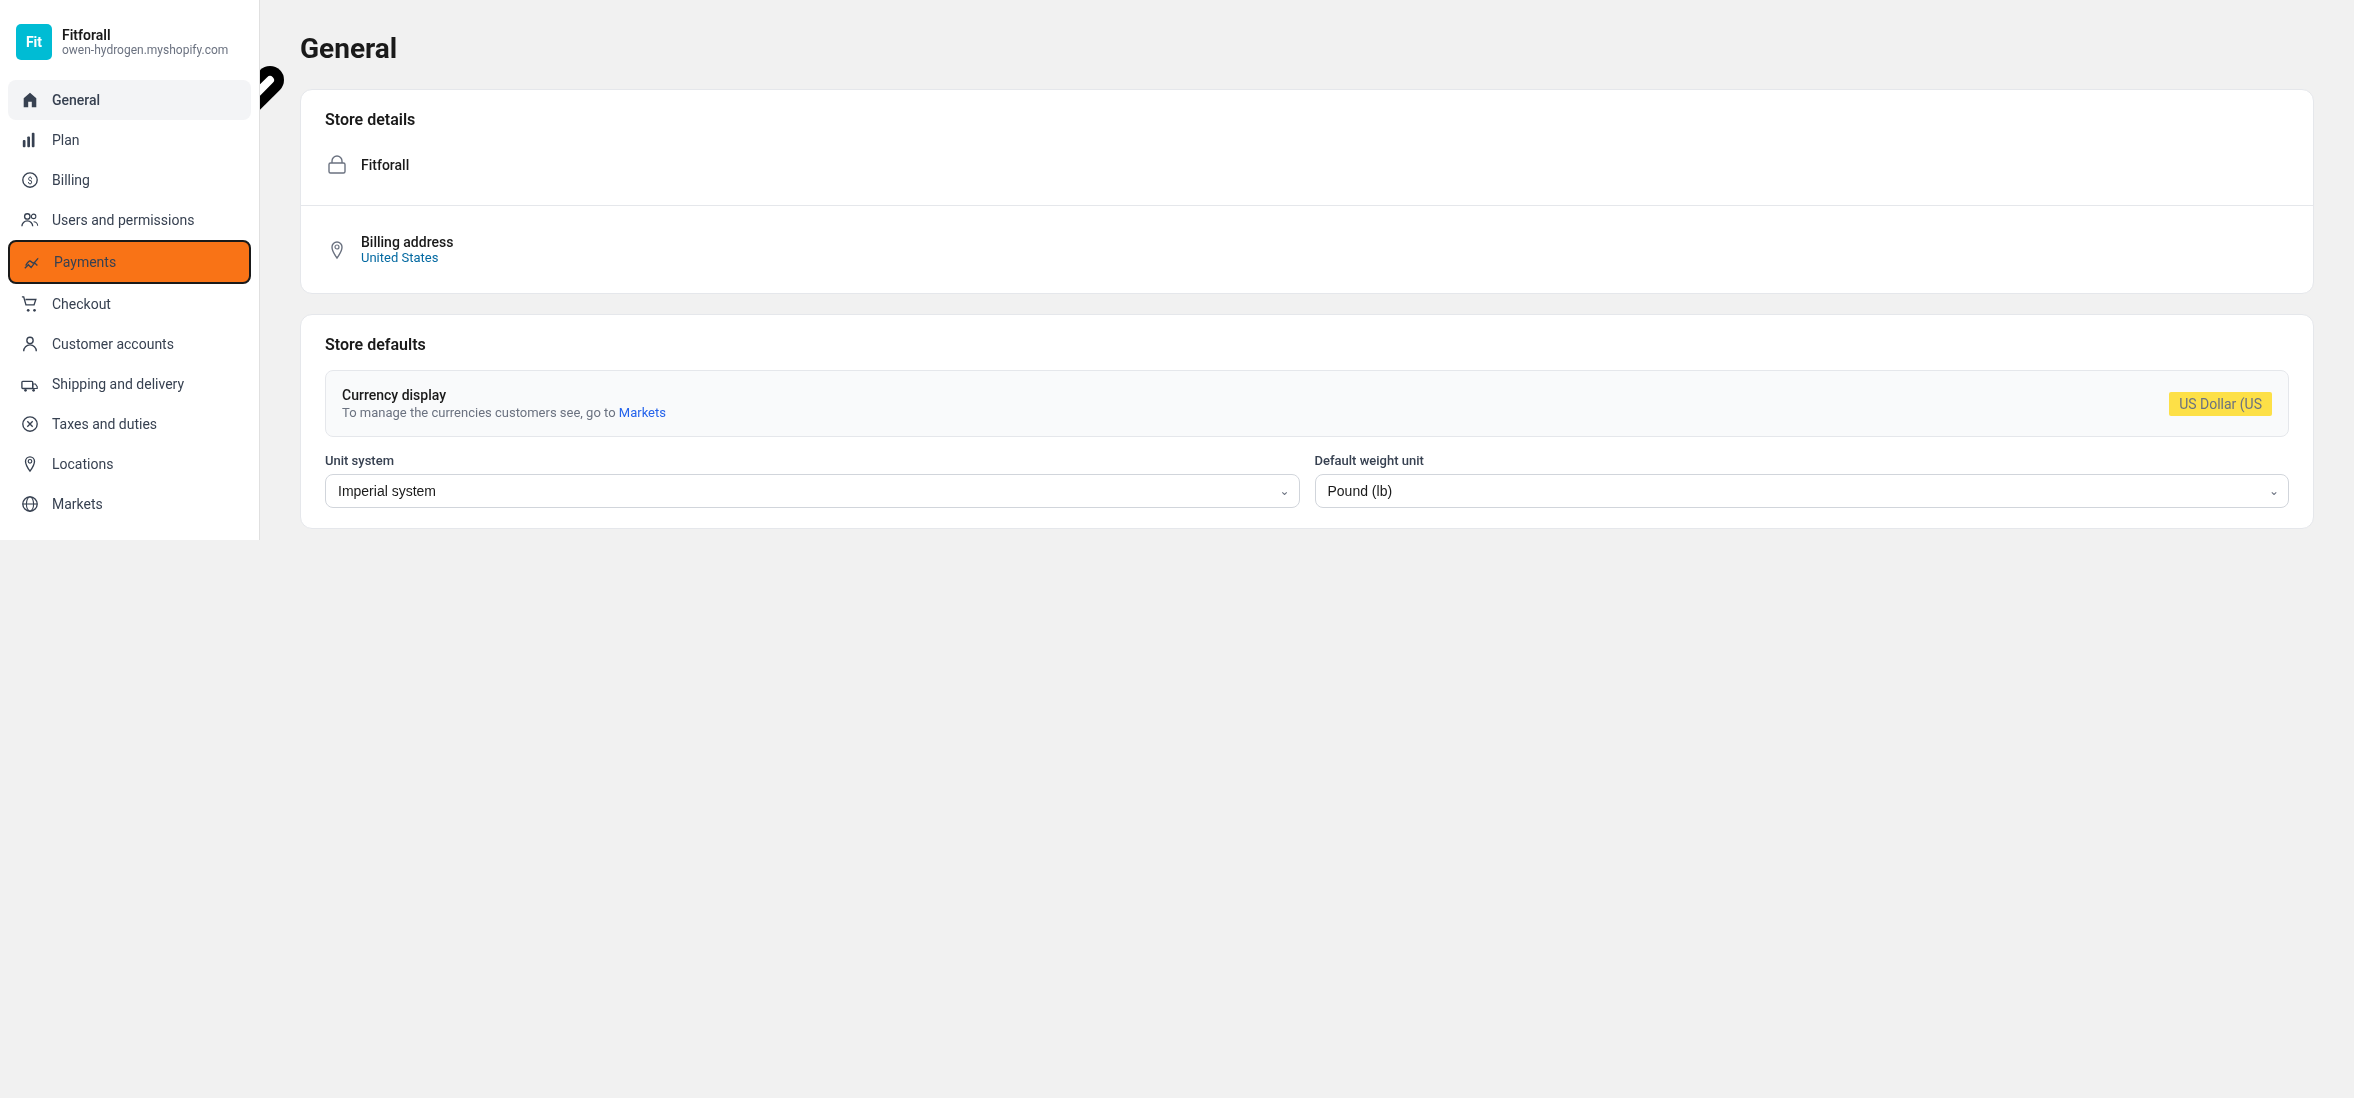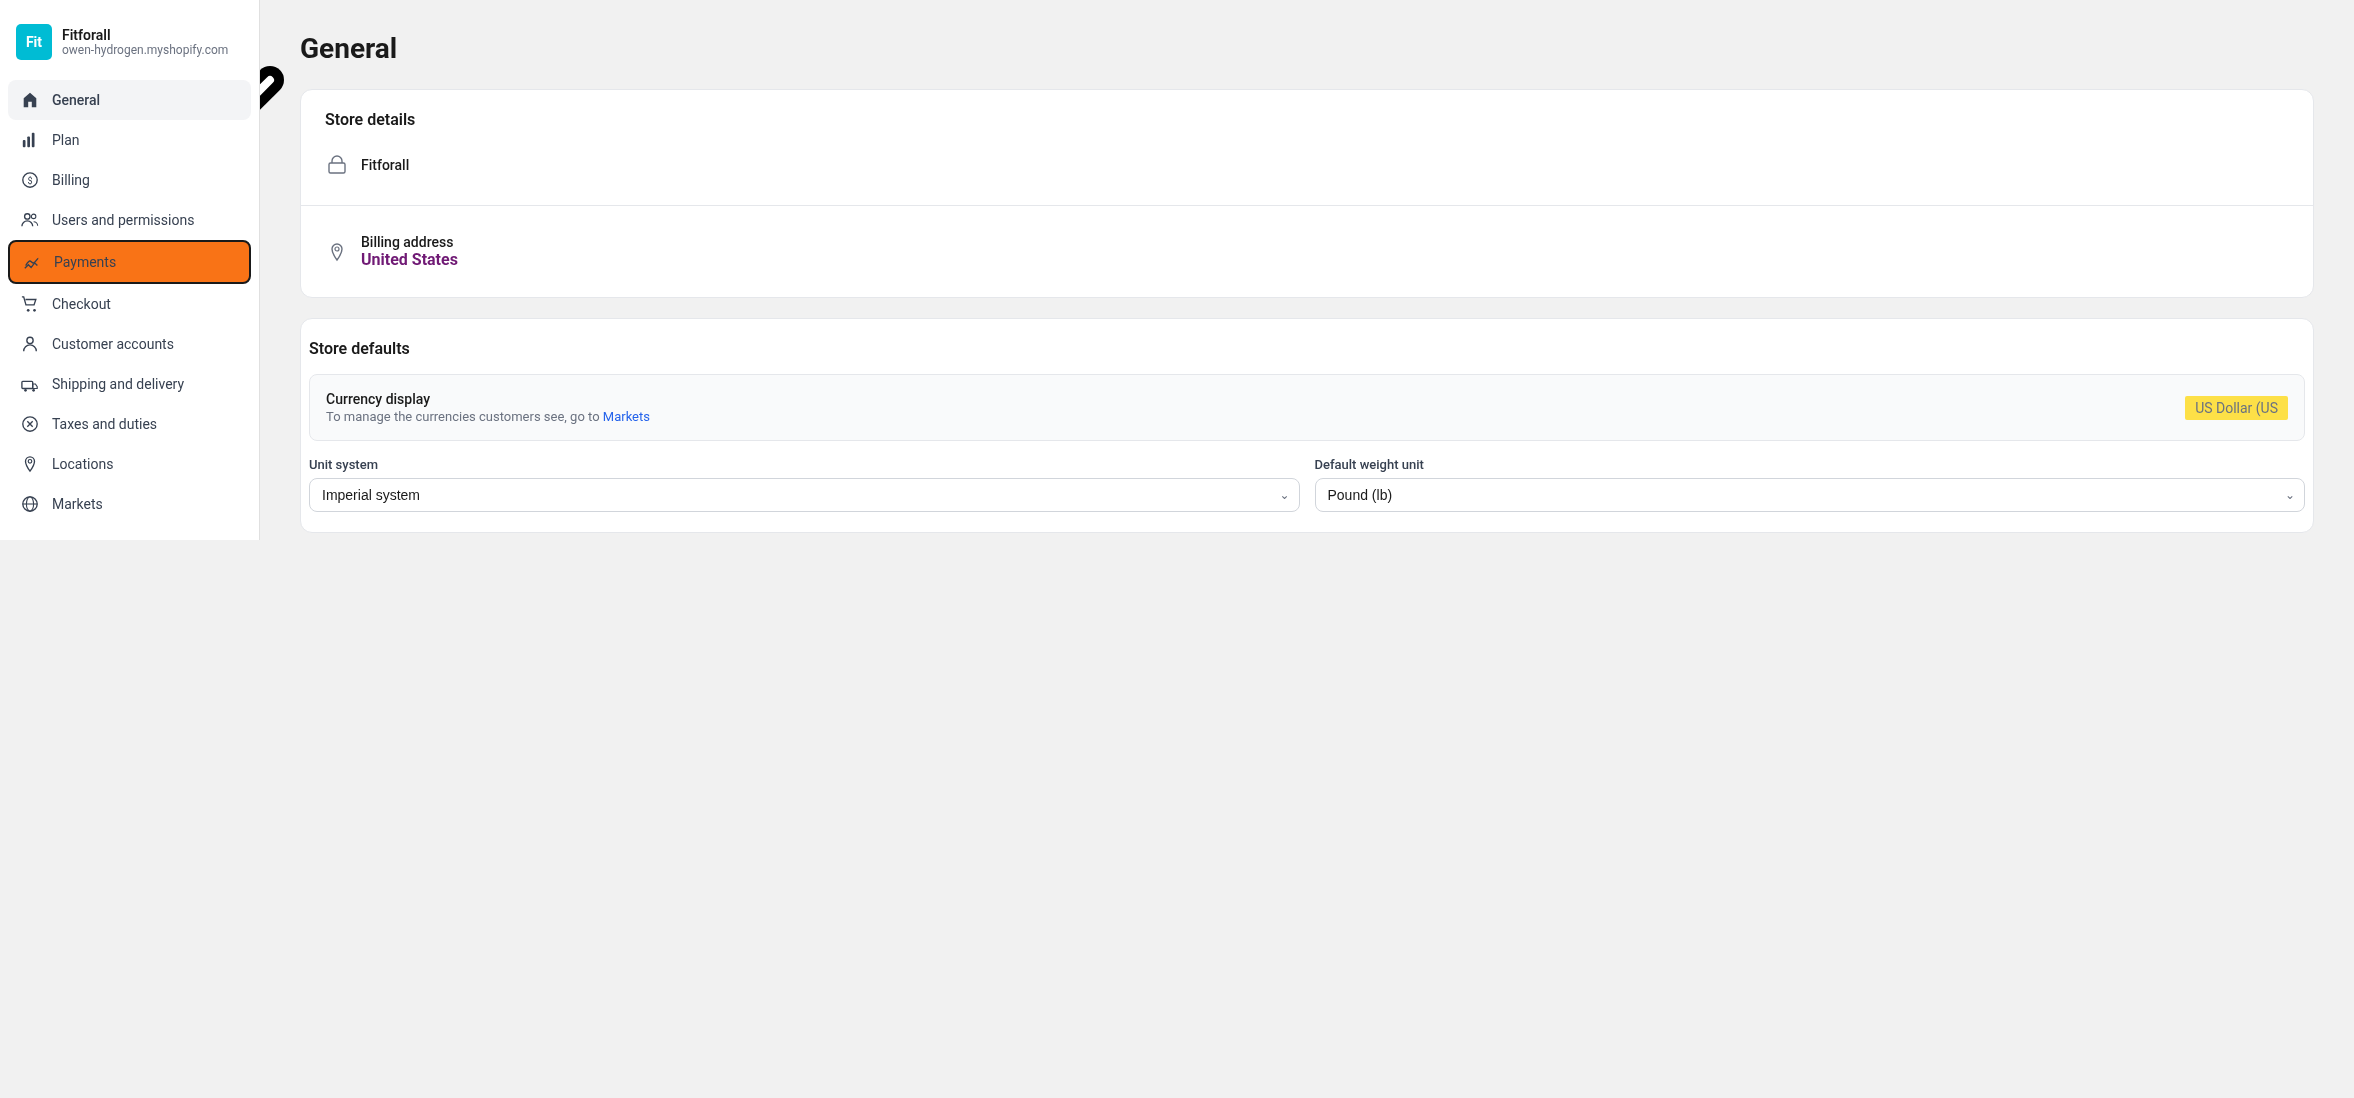--- a/index.html
+++ b/index.html
@@ -161,27 +161,26 @@
       flex-direction: column;
     }
 
     .row-label {
       font-size: 14px;
       font-weight: 500;
       color: #1a1a1a;
     }
 
     .row-sublabel {
-      font-size: 16px;
-      color: #701a75;
-      font-weight: bold;
+      font-size: 13px;
+      color: #0369a1;
     }
 
     .store-defaults-section {
-      padding: 20px 8px;
+      padding: 20px 24px;
     }
 
     .currency-display-row {
       display: flex;
       align-items: center;
       justify-content: space-between;
       padding: 16px;
       background: #f9fafb;
       border: 1px solid #e5e7eb;
       border-radius: 8px;

